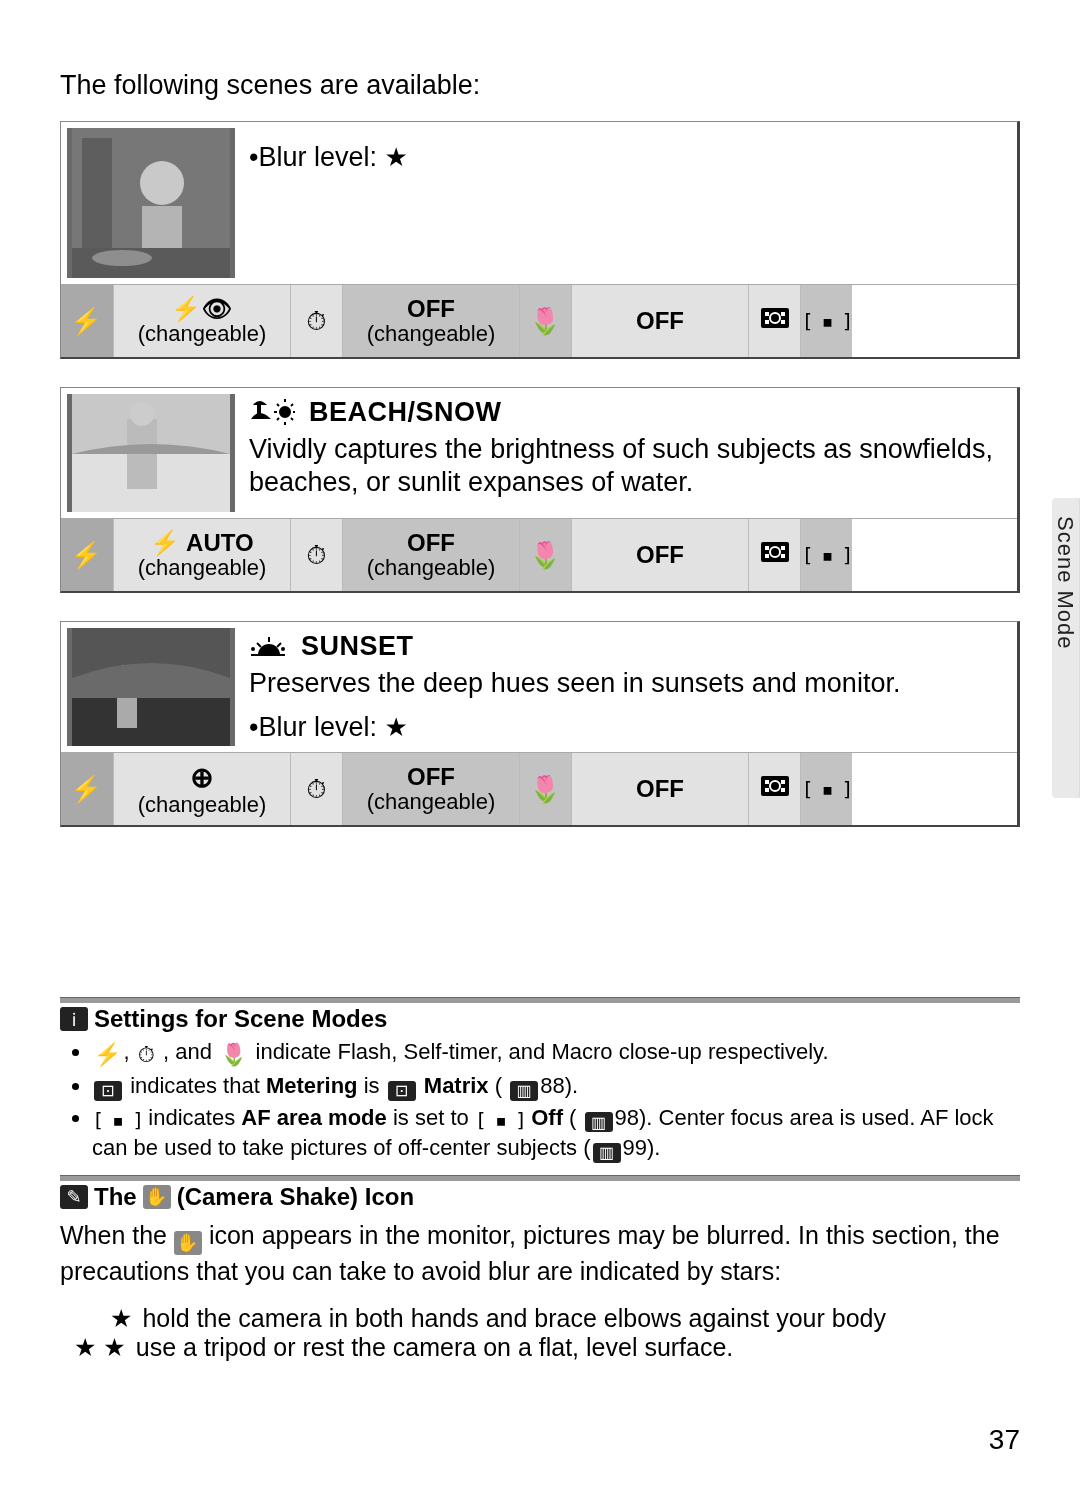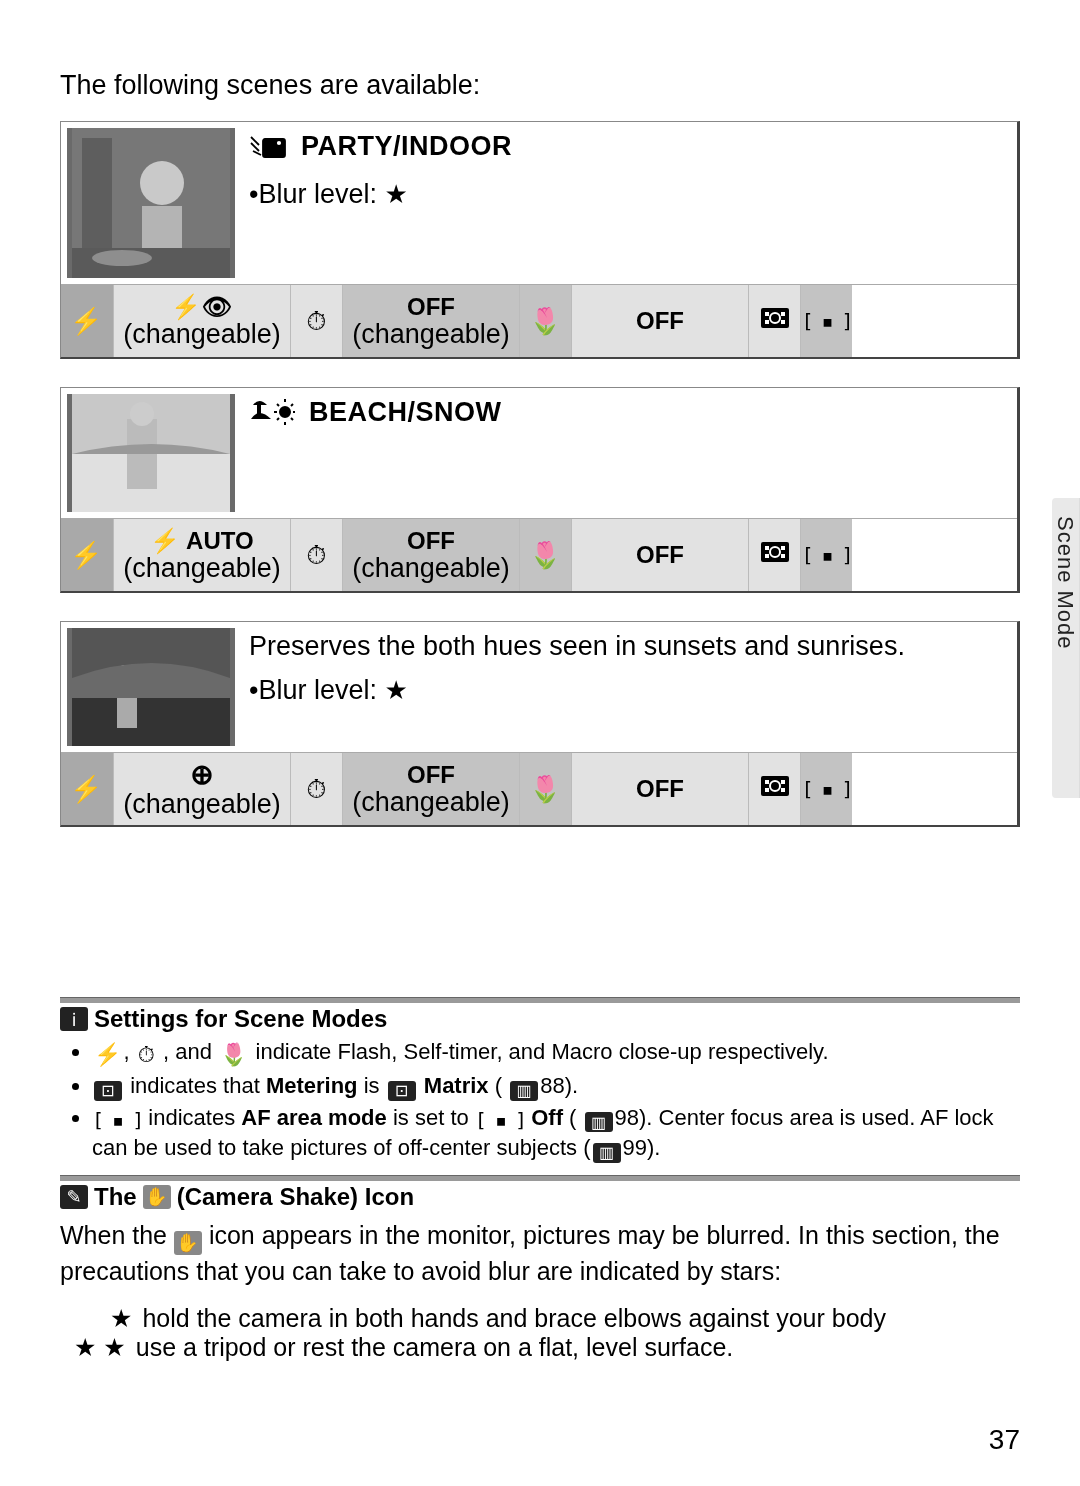--- a/index.html
+++ b/index.html
@@ -94,21 +94,21 @@
   .settings-row > div:first-child { border-left: none; }
   .c-small-dark { width: 52px; background:#a9a9a9; }
   .c-wide      { width: 177px; background:#e2e2e2; }
   .c-small     { width: 52px; background:#e2e2e2; }
   .c-wide2     { width: 177px; background:#c3c3c3; }
   .c-small2    { width: 52px; background:#c3c3c3; }
   .c-wide3     { width: 177px; background:#e2e2e2; }
   .c-small3    { width: 52px; background:#e2e2e2; }
   .c-small4    { width: 52px; background:#c3c3c3; border-right:none; }
   .settings-row { height: 72px; font-size: 24px; }
-  .settings-row .sub { font-size: 27px; margin-top: -2px; text-align: center; }
+  .settings-row .sub { font-size: 22px; margin-top: -2px; text-align: center; }
   .settings-row .bold { font-weight: bold; }
   .glyph { font-size: 26px; line-height: 1; }
 
   .notes-hr {
     height: 5px;
     background: linear-gradient(to right, #9a9a9a 0%, #9a9a9a 100%);
     border-top: 1px solid #666;
     margin: 0;
   }
   .note-block { margin-top: 0; }
@@ -197,34 +197,20 @@
           <rect width="158" height="150" fill="#a9a9a9"></rect>
           <rect x="0" y="0" width="158" height="150" fill="#777"></rect>
           <rect x="10" y="10" width="30" height="120" fill="#5e5e5e"></rect>
           <circle cx="90" cy="55" r="22" fill="#c9c9c9"></circle>
           <rect x="70" y="78" width="40" height="50" fill="#b4b4b4"></rect>
           <rect x="0" y="120" width="158" height="30" fill="#5a5a5a"></rect>
           <ellipse cx="50" cy="130" rx="30" ry="8" fill="#8e8e8e"></ellipse>
         </svg>
       </div>
       <div class="desc">
-        <div class="title-line">
-          <span class="scene-icon-box">
-            <svg width="38" height="26" viewBox="0 0 38 26">
-              <g stroke="#000" stroke-width="1.8" fill="none">
-                <line x1="2" y1="4" x2="10" y2="12"></line>
-                <line x1="2" y1="10" x2="10" y2="18"></line>
-                <line x1="4" y1="18" x2="12" y2="22"></line>
-                <rect x="14" y="6" width="22" height="18" rx="2" fill="#000"></rect>
-                <circle cx="30" cy="10" r="3" fill="#fff"></circle>
-              </g>
-            </svg>
-          </span>
-          <span>PARTY/INDOOR</span>
-        </div>
         <div class="blur-line">
           <span>•Blur level:</span>
           <span class="star">★</span>
         </div>
       </div>
     </div>
     <div class="settings-row">
       <div class="c-small-dark">
           <span class="glyph">⚡</span>
         </div>
@@ -289,20 +275,21 @@
                 <line x1="28" y1="13" x2="25" y2="13"></line>
                 <line x1="42" y1="7" x2="44" y2="5"></line>
                 <line x1="30" y1="19" x2="28" y2="21"></line>
                 <line x1="42" y1="19" x2="44" y2="21"></line>
                 <line x1="30" y1="7" x2="28" y2="5"></line>
               </g>
             </svg>
           </span>
           <span>BEACH/SNOW</span>
         </div>
+        <span>Vividly captures the brightness of such subjects as snowfields, beaches, or sunlit expanses of water.</span>
       </div>
     </div>
     <div class="settings-row">
       <div class="c-small-dark">
           <span class="glyph">⚡</span>
         </div>
       <div class="c-wide">
         <span class="bold" style="font-family:Arial;font-stretch:condensed;">⚡ AUTO</span>
         <span class="sub">(changeable)</span>
       </div>
@@ -340,21 +327,37 @@
       <div class="thumb" style="height:118px;">
         <svg viewBox="0 0 158 118">
           <rect width="158" height="118" fill="#555"></rect>
           <rect y="70" width="158" height="48" fill="#333"></rect>
           <circle cx="55" cy="55" r="18" fill="#ddd"></circle>
           <rect x="45" y="70" width="20" height="30" fill="#aaa"></rect>
           <path d="M0 50 Q80 20 158 50 L158 70 L0 70 Z" fill="#6a6a6a"></path>
         </svg>
       </div>
       <div class="desc">
-        <span>Preserves the both hues seen in sunsets and sunrises.</span>
+        <div class="title-line">
+          <span class="scene-icon-box">
+            <svg width="38" height="24" viewBox="0 0 38 24">
+              <g stroke="#000" stroke-width="2" fill="#000">
+                <line x1="2" y1="20" x2="36" y2="20"></line>
+                <path d="M10 20 A 10 10 0 0 1 30 20 Z"></path>
+                <line x1="20" y1="2" x2="20" y2="7"></line>
+                <line x1="8" y1="8" x2="12" y2="12"></line>
+                <line x1="32" y1="8" x2="28" y2="12"></line>
+                <circle cx="4" cy="14" r="1"></circle>
+                <circle cx="34" cy="14" r="1"></circle>
+              </g>
+            </svg>
+          </span>
+          <span>SUNSET</span>
+        </div>
+        <span>Preserves the deep hues seen in sunsets and monitor.</span>
         <div class="blur-line">
           <span>•Blur level:</span>
           <span class="star">★</span>
         </div>
       </div>
     </div>
     <div class="settings-row">
       <div class="c-small-dark">
           <span class="glyph">⚡</span>
         </div>

